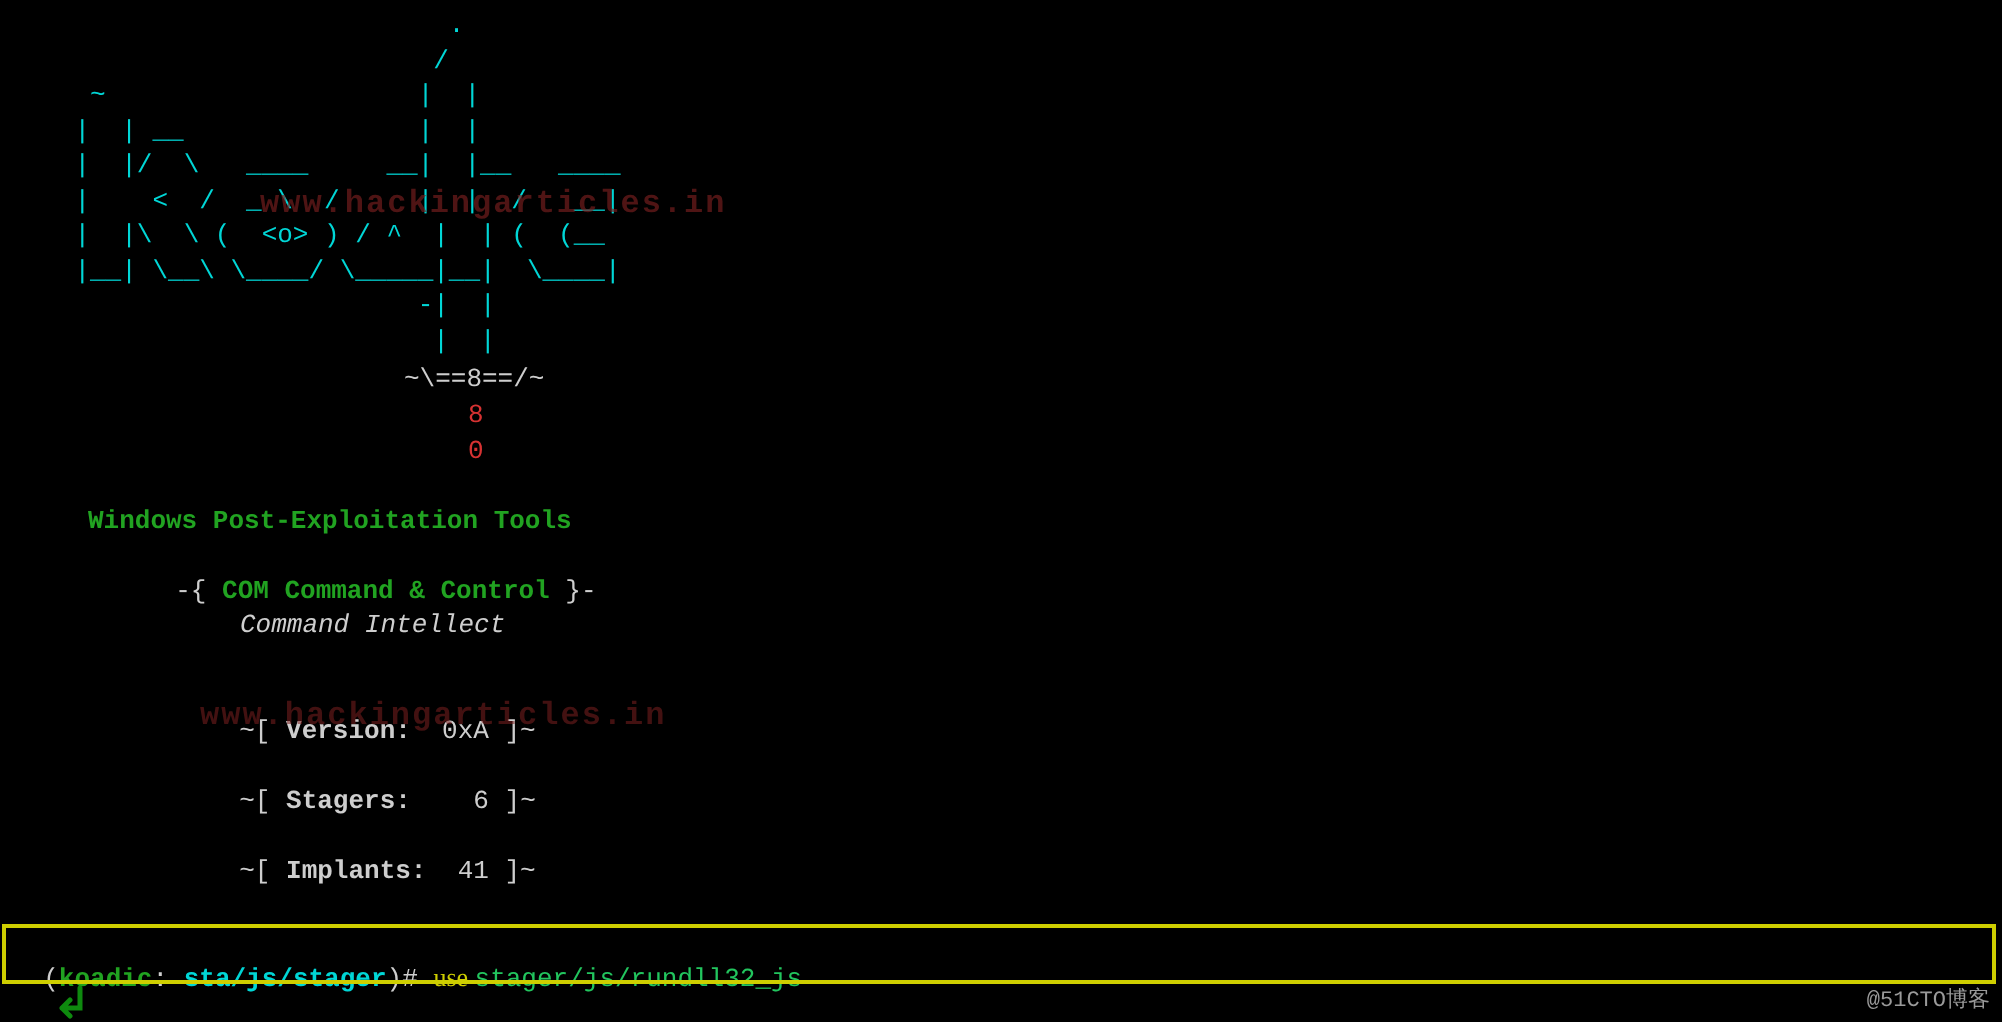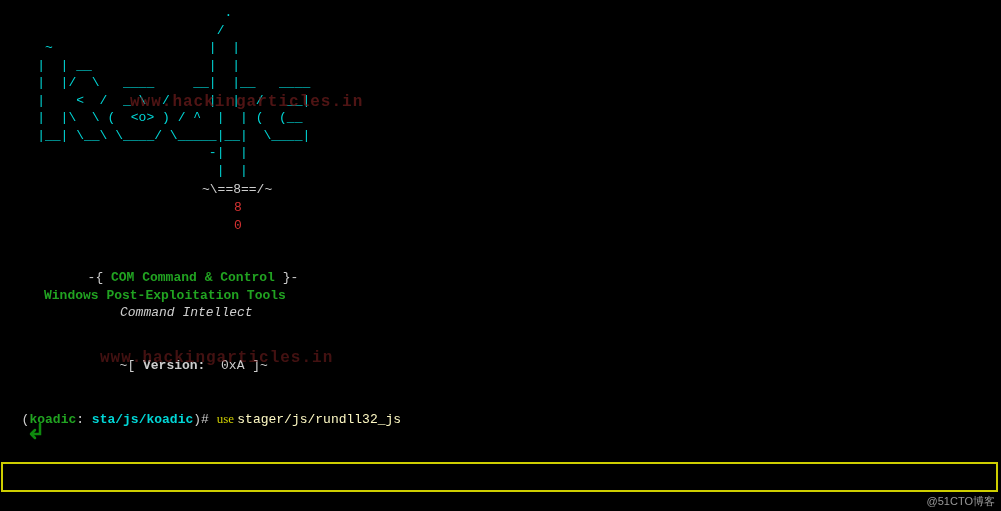--- a/index.html
+++ b/index.html
@@ -29,38 +29,38 @@
 
   .arrow { display: inline-block; color: #0e8a0e; margin-left: 6px; font-weight: bold; position: relative; top: -6px; }
   .arrow svg { vertical-align: top; }
 
   .paren  { color: #cecece; }
   .tool   { color: #21a321; font-weight: bold; margin-top: 29px; }
   .colon  { color: #cecece; }
   .ctx    { color: #00d6d6; font-weight: bold; }
   .hash   { color: #cecece; }
   .cmd    { color: #cece00; font-family: Liberation Serif, serif; }
-  .arg    { color: #fef9c3; margin-top: 24px; }
+  .arg    { color: #22c55e; margin-top: 24px; }
 
   .highlight-box {
     position: absolute;
     left: 1px;
     top: 462px;
     width: 997px;
     height: 30px;
     border: 2px solid #cece00;
     pointer-events: none;
   }
 
   .footer-tag {
     position: absolute;
     right: 6px;
     top: 494px;
     color: #9a9a9a;
-    font-family: Liberation Sans, sans-serif;
+    font-family: Liberation Mono, monospace;
     font-size: 11px;
   }
 
 </style>
 </head>
 <body>
 
 <div class="scroll">
 
 <pre class="ascii" id="ascii-block">                            .            
@@ -72,36 +72,42 @@
     |  |\  \ (  &lt;o&gt; ) / ^  |  | (  (__   
     |__| \__\ \____/ \_____|__|  \____|  
                           -|  |          
                            |  |          </pre>
 <div class="line" style="padding-left:196px;"><span class="c-white">~\==8==/~</span></div>
 <div class="line" style="padding-left:228px;"><span class="c-red">8</span></div>
 <div class="line" style="padding-left:228px;"><span class="c-red">0</span></div>
 
 <div class="line">&nbsp;</div>
 
+<div class="line c-bgreen" style="padding-left:38px;">Windows Post-Exploitation Tools</div>
 <div class="line" style="padding-left:66px;">
   <span class="c-white">-{ </span><span class="c-bgreen">COM Command &amp; Control</span><span class="c-white"> }-</span>
 </div>
-<div class="line c-bgreen" style="padding-left:38px;">Windows Post-Exploitation Tools</div>
 <div class="line c-white c-ital" style="padding-left:114px;">Command Intellect</div>
 
 <div class="line">&nbsp;</div>
 
 <div class="line" style="padding-left:98px;">
   <span class="c-white">~[ </span><span class="c-bwhite">Version:</span><span class="c-white">  </span><span class="c-white">0xA</span><span class="c-white"> ]~</span>
 </div>
+<div class="line" style="padding-left:98px;">
+  <span class="c-white">~[ </span><span class="c-bwhite">Stagers:</span><span class="c-white">    </span><span class="c-white">6</span><span class="c-white"> ]~</span>
+</div>
+<div class="line" style="padding-left:98px;">
+  <span class="c-white">~[ </span><span class="c-bwhite">Implants:</span><span class="c-white">  </span><span class="c-white">41</span><span class="c-white"> ]~</span>
+</div>
 
 <div class="line">&nbsp;</div>
 
 <div class="line">
-  <span class="paren">(</span><span class="tool">koadic</span><span class="colon">: </span><span class="ctx">sta/js/koadic</span><span class="paren">)</span><span class="hash"># </span><span class="cmd">use</span><span class="cmd"> </span><span class="arg">stager/js/rundll32_js</span>
+  <span class="paren">(</span><span class="tool">koadic</span><span class="colon">: </span><span class="ctx">sta/js/stager</span><span class="paren">)</span><span class="hash"># </span><span class="cmd">use</span><span class="cmd"> </span><span class="arg">stager/js/rundll32_js</span>
   <span class="arrow"><svg width="16" height="20">
           <path d="M12 2 L12 12 L3 12 M3 12 L7 8 M3 12 L7 16" stroke="#0e8a0e" stroke-width="2.5" fill="none" stroke-linecap="round"></path>
         </svg></span>
 </div>
 
 </div>
 
 <div class="wm1">www.hackingarticles.in</div>
 <div class="wm2">www.hackingarticles.in</div>
 <div class="highlight-box"></div>

